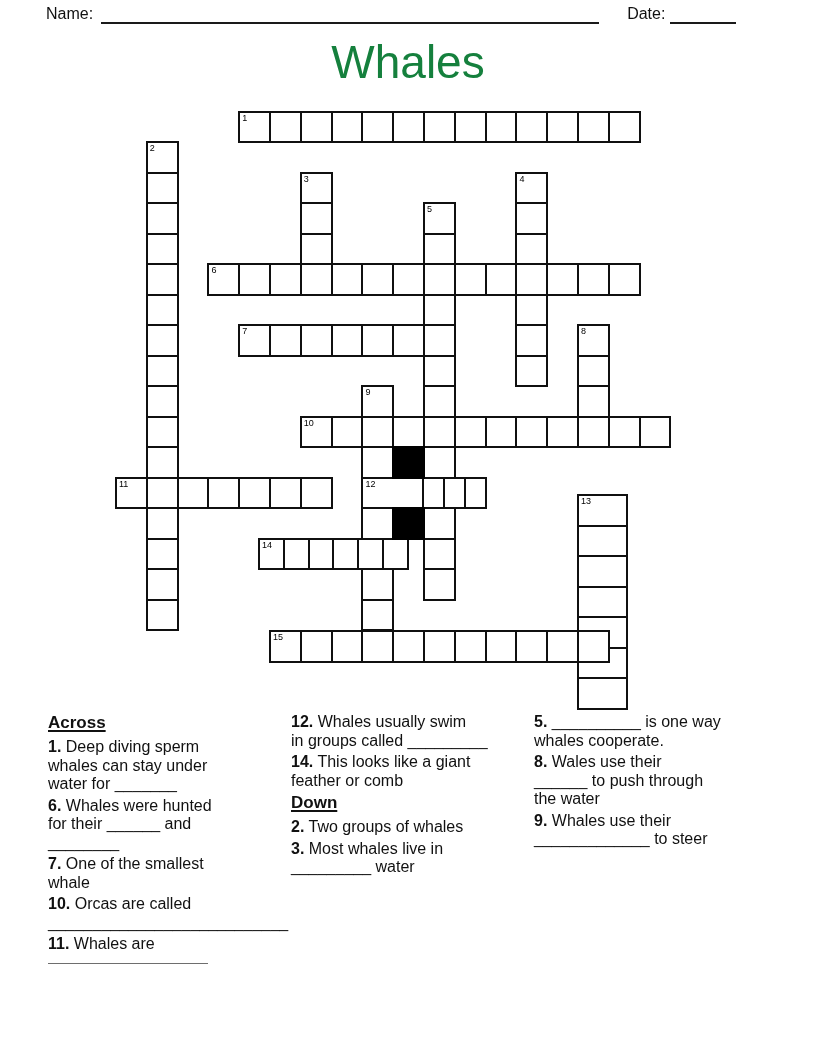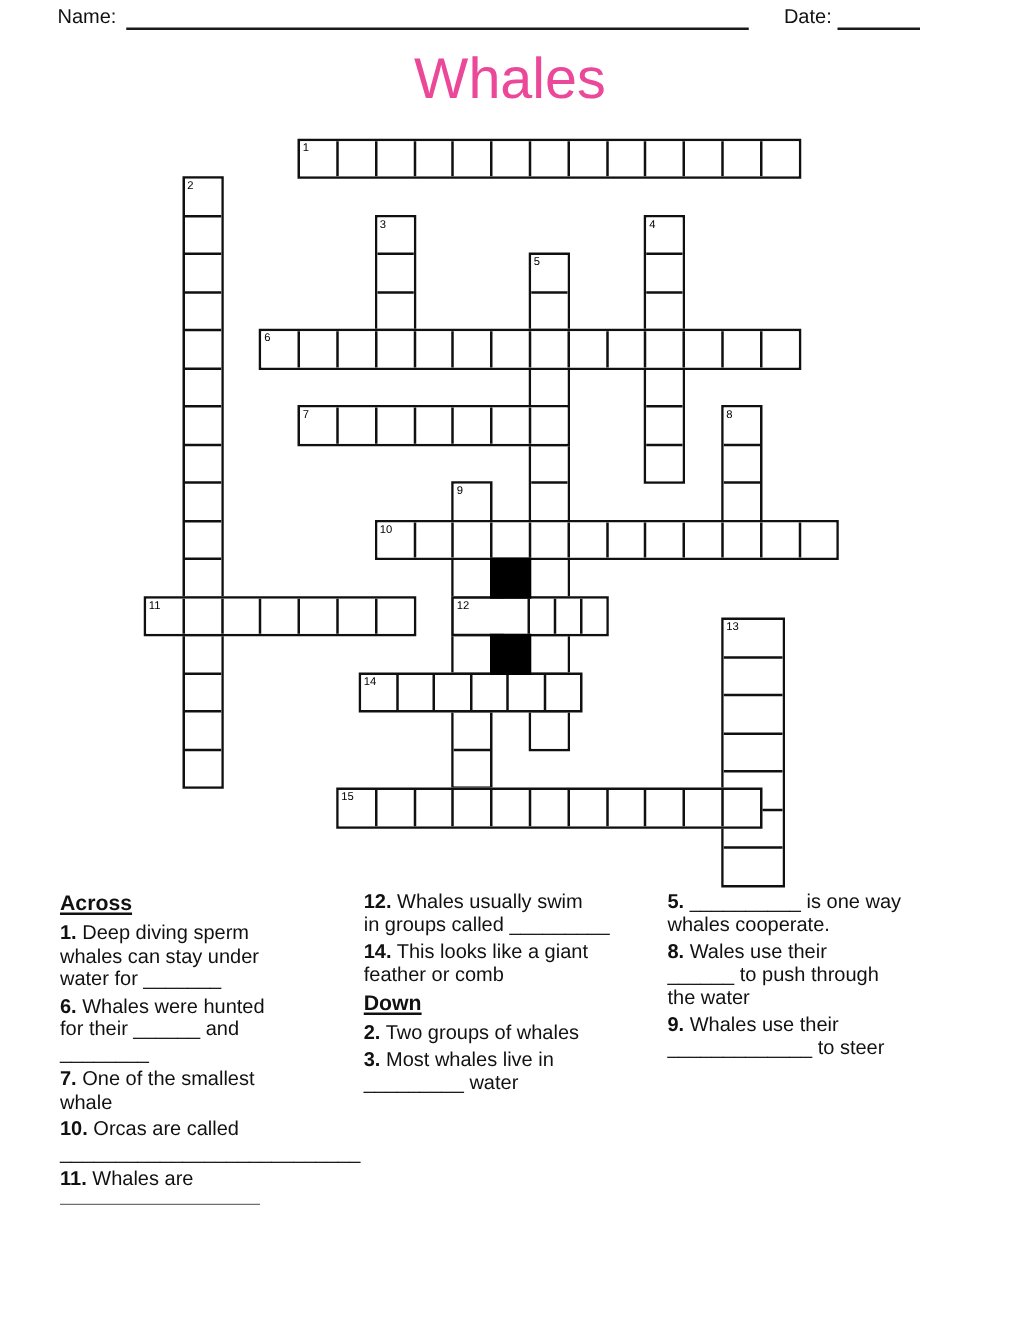--- a/index.html
+++ b/index.html
@@ -9,21 +9,21 @@
   }
   
   #hdr{position:absolute;left:46px;top:4px;width:694px;display:flex;align-items:flex-end;}
   .hdr-label{font-size:16px;line-height:20px;color:#111;white-space:nowrap;}
   .fill-line{border-bottom:2px solid #1a1a1a;height:18px;}
   #name-line{width:498px;margin-left:8px;}
   #date-label{margin-left:28px;}
   #date-line{width:66px;margin-left:5px;}
   
   #title{position:absolute;left:0;top:36px;width:816px;text-align:center;
-    font-size:46px;line-height:52px;font-weight:500;color:#ec4899;letter-spacing:0px;}
+    font-size:46px;line-height:52px;font-weight:500;color:#15803d;letter-spacing:0px;}
   
   #grid{position:absolute;left:0;top:0;width:816px;height:1056px;}
   .word{position:absolute;border:2px solid #101010;background:#ffffff;box-sizing:border-box;display:flex;}
   .word.across{flex-direction:row;}
   .word.down{flex-direction:column;}
   .cell{flex:1 1 auto;background:#ffffff;box-sizing:border-box;}
   .word.across .cell + .cell{border-left:2px solid #101010;}
   .word.down .cell + .cell{border-top:2px solid #101010;}
   .wnum{position:absolute;left:2px;top:0px;font-size:9px;line-height:10px;color:#000;z-index:3;}
   .blackcell{position:absolute;background:#000;z-index:4;}
@@ -201,21 +201,21 @@
       <div class="word down" style="left: 577px; top: 494px; width: 51px; height: 215.5px;">
         <div class="cell"></div>
         <div class="cell"></div>
         <div class="cell"></div>
         <div class="cell"></div>
         <div class="cell"></div>
         <div class="cell"></div>
         <div class="cell"></div>
         <span class="wnum">13</span>
       </div>
-      <div class="word across" style="left: 287px; top: 537.5px; width: 179px; height: 32.5px; text-decoration: underline;">
+      <div class="word across" style="left: 258px; top: 537.5px; width: 151px; height: 32.5px; text-decoration: underline;">
         <div class="cell"></div>
         <div class="cell"></div>
         <div class="cell"></div>
         <div class="cell"></div>
         <div class="cell"></div>
         <div class="cell"></div>
         <span class="wnum">14</span>
       </div>
       <div class="word across" style="left: 269px; top: 630px; width: 340.8px; height: 32.5px;">
         <div class="cell"></div>

